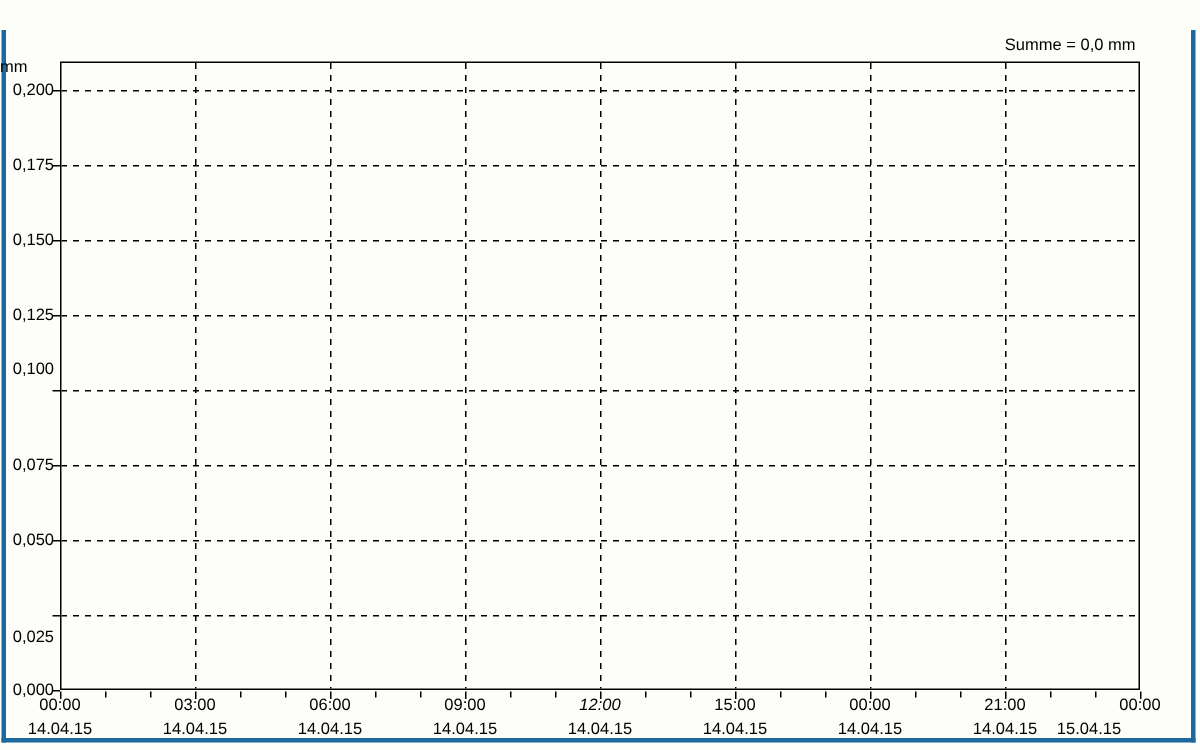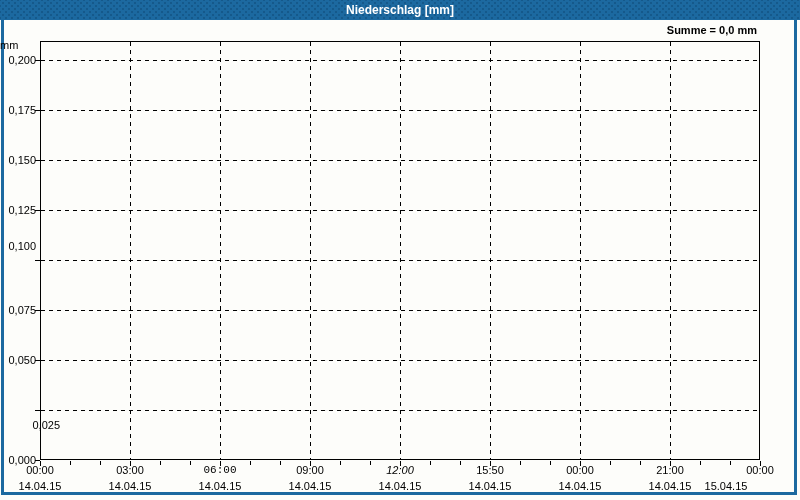--- a/index.html
+++ b/index.html
@@ -19,21 +19,21 @@
     background-position:0 0,3px 3px;
     color:#fff;font-size:12px;font-weight:bold;
     text-align:center;line-height:20px;
   }
   .frame{position:absolute;background:#1c69a0;}
   .frame-left{left:1px;top:20px;width:3px;height:475px;}
   .frame-right{left:794px;top:20px;width:3px;height:475px;}
   .frame-bottom{left:1px;top:492px;width:796px;height:3px;}
   .summe{
     position:absolute;top:24px;right:43px;
-    font-size:11px;white-space:nowrap;font-weight:bold;
+    font-size:11px;white-space:nowrap;
   }
   .unit{
     position:absolute;left:0;top:39px;width:36px;
     text-align:left;font-size:11px;
   }
   .plot{
     position:absolute;left:40px;top:41px;width:720px;height:419px;
     border:1px solid #000;box-sizing:border-box;background:transparent;
   }
   .hgrid{
@@ -55,23 +55,20 @@
     font-size:11px;white-space:nowrap;
   }
   .xtime{top:464px;}
   .xdate{top:480px;}
 </style>
 </head>
 <body>
 
 <div id="stage">
 
-  <div class="titlebar">
-    <span>Niederschlag [mm]</span>
-  </div>
 
   <div class="frame frame-left"></div>
   <div class="frame frame-right"></div>
   <div class="frame frame-bottom"></div>
 
   <div class="summe">Summe = 0,0 mm</div>
 
   <div class="unit">mm</div>
 
   <div class="plot" id="plot">
@@ -89,47 +86,47 @@
       <div class="vgrid" style="left: 359px;"></div>
       <div class="vgrid" style="left: 449px;"></div>
       <div class="vgrid" style="left: 539px;"></div>
       <div class="vgrid" style="left: 629px;"></div>
     </div>
 
   <div id="axis-decorations"></div>
 
 <div class="ylabel" style="top: 453px;">0,000</div>
     <div class="ytick" style="top: 460px;"></div>
-    <div class="ylabel" style="top: 418px; padding-left: 24px;">0,025</div>
+    <div class="ylabel" style="top: 418px;">0,025</div>
     <div class="ytick" style="top: 410px;"></div>
     <div class="ylabel" style="top: 353px;">0,050</div>
     <div class="ytick" style="top: 360px;"></div>
     <div class="ylabel" style="top: 303px;">0,075</div>
     <div class="ytick" style="top: 310px;"></div>
     <div class="ylabel" style="top: 239px;">0,100</div>
     <div class="ytick" style="top: 260px;"></div>
     <div class="ylabel" style="top: 203px;">0,125</div>
     <div class="ytick" style="top: 210px;"></div>
     <div class="ylabel" style="top: 153px;">0,150</div>
     <div class="ytick" style="top: 160px;"></div>
     <div class="ylabel" style="top: 103px;">0,175</div>
     <div class="ytick" style="top: 110px;"></div>
     <div class="ylabel" style="top: 53px;">0,200</div>
     <div class="ytick" style="top: 60px;"></div>
     <div class="xtime" style="left: 5px;">00:00</div>
     <div class="xdate" style="left: 5px;">14.04.15</div>
     <div class="xtime" style="left: 95px;">03:00</div>
     <div class="xdate" style="left: 95px;">14.04.15</div>
-    <div class="xtime" style="left: 185px; font-family: Liberation Mono, monospace;">06:00</div>
+    <div class="xtime" style="left: 185px;">06:00</div>
     <div class="xdate" style="left: 185px;">14.04.15</div>
     <div class="xtime" style="left: 275px;">09:00</div>
     <div class="xdate" style="left: 275px;">14.04.15</div>
     <div class="xtime" style="left: 365px; font-style: italic;">12:00</div>
     <div class="xdate" style="left: 365px;">14.04.15</div>
-    <div class="xtime" style="left: 455px;">15:50</div>
+    <div class="xtime" style="left: 455px;">15:00</div>
     <div class="xdate" style="left: 455px;">14.04.15</div>
     <div class="xtime" style="left: 545px;">00:00</div>
     <div class="xdate" style="left: 545px;">14.04.15</div>
     <div class="xtime" style="left: 635px;">21:00</div>
     <div class="xdate" style="left: 635px;">14.04.15</div>
     <div class="xtime" style="left: 725px;">00:00</div>
     <div class="xdate" style="left: 691px;">15.04.15</div>
     <div class="xtick" style="left: 40px; height: 5px;"></div>
     <div class="xtick" style="left: 70px; height: 4px;"></div>
     <div class="xtick" style="left: 100px; height: 4px;"></div>

